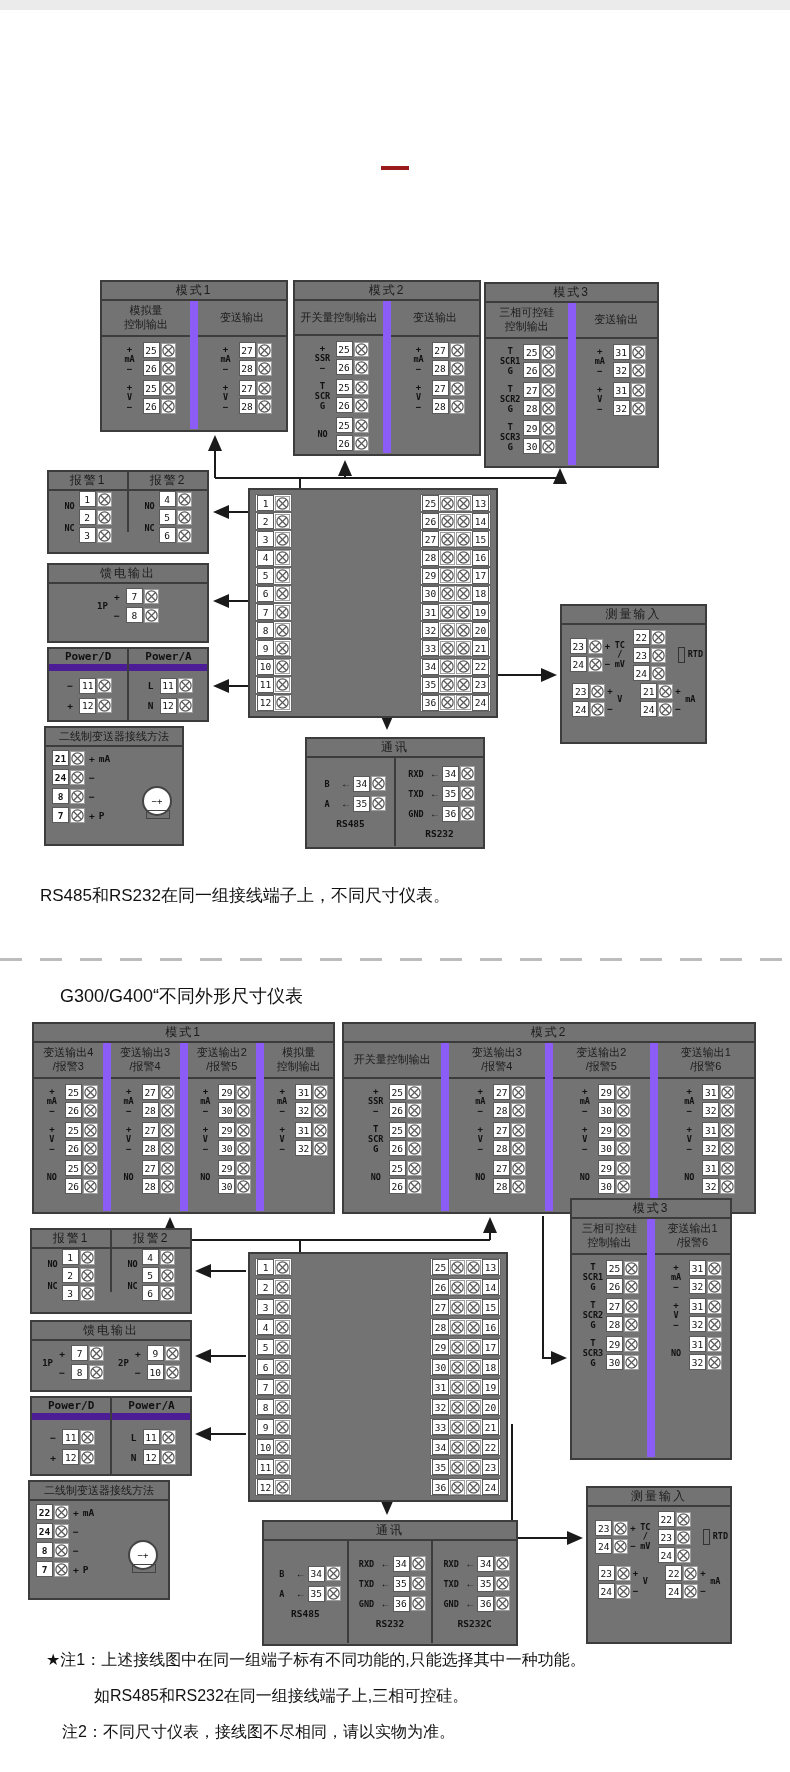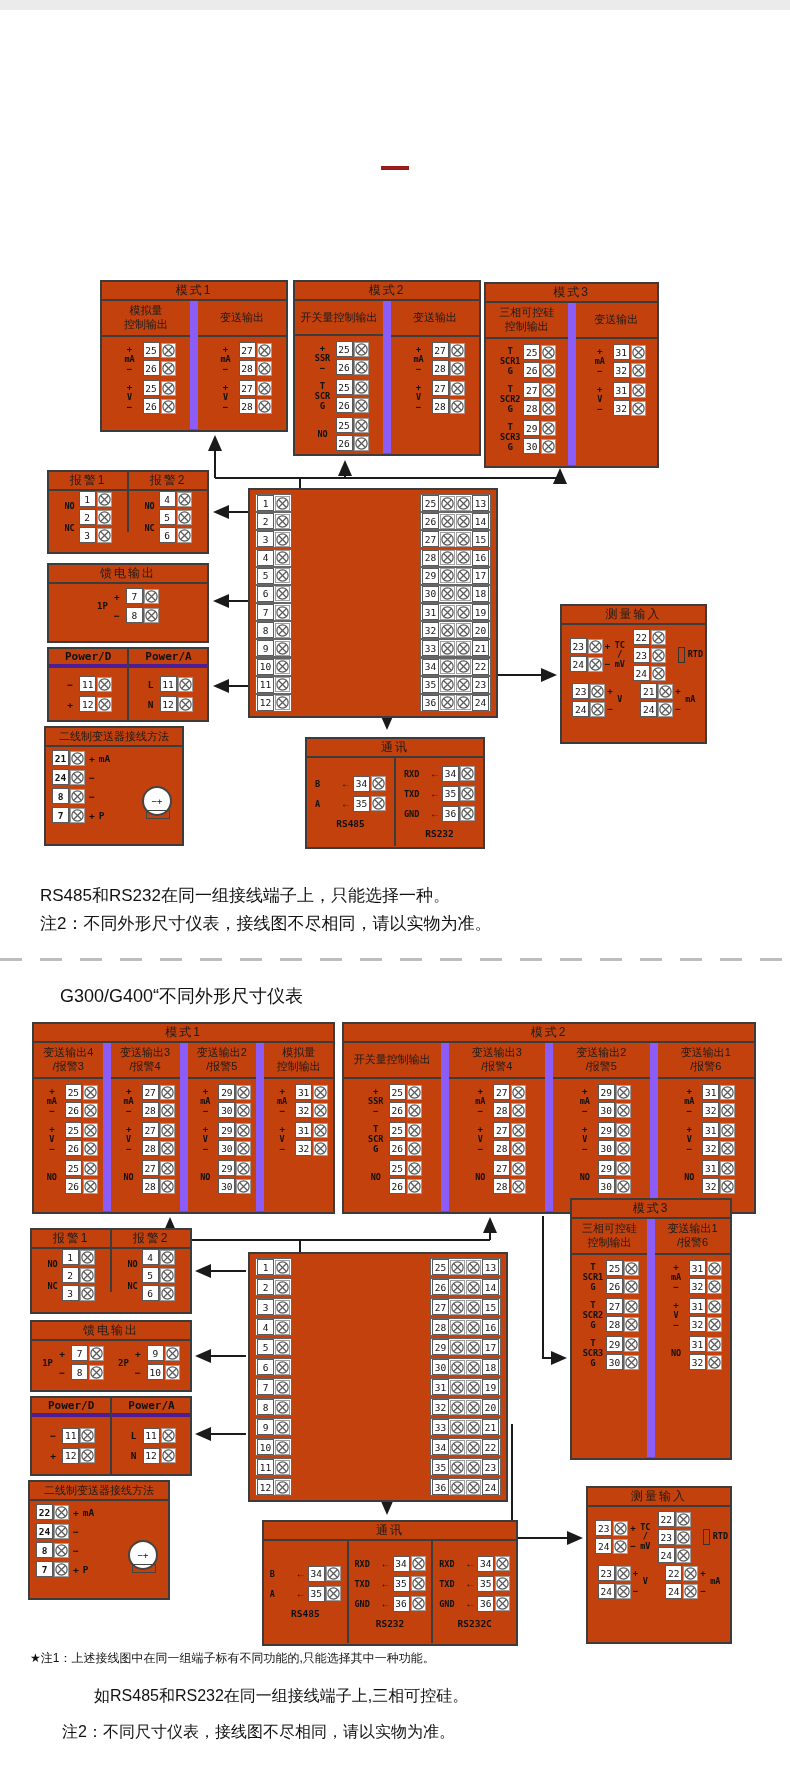--- a/index.html
+++ b/index.html
@@ -7,21 +7,21 @@
           font-family:"Liberation Sans","DejaVu Sans",sans-serif;overflow:hidden;}
   .topbar{position:absolute;left:0;top:0;width:790px;height:10px;background:#ebebeb;}
   .page-title{position:absolute;left:0;top:22px;width:790px;text-align:center;
               font-size:64px;font-weight:900;color:#2d2d2d;letter-spacing:4px;}
   .accent-dash{position:absolute;top:166px;left:381px;width:28px;height:4px;background:#9b1b1b;}
   .sec-head{position:absolute;font-size:17px;color:#111;}
   .notes-line{position:absolute;font-size:17px;color:#111;white-space:nowrap;}
   .divider{position:absolute;left:0;top:958px;width:790px;height:3px;
            background:repeating-linear-gradient(90deg,#bdbdbd 0 22px,transparent 22px 40px);}
   
-  .dbox{position:absolute;border:2px solid #3c3c3c;background:#c2410c;box-sizing:border-box;overflow:hidden;}
+  .dbox{position:absolute;border:2px solid #3c3c3c;background:#737373;box-sizing:border-box;overflow:hidden;}
   .btitle{border-bottom:2px solid #3c3c3c;text-align:center;font-size:12px;color:#1c1c1c;
           padding:1px 0;letter-spacing:2px;line-height:15px;}
   .mcols{display:flex;height:calc(100% - 20px);}
   .mcol{flex:1;display:flex;flex-direction:column;border-left:8px solid #8b5cf6;min-width:0;}
   .mcol:first-child{border-left:none;}
   .mhead{height:34px;display:flex;align-items:center;justify-content:center;text-align:center;
          font-size:11px;line-height:1.25;color:#1c1c1c;white-space:pre-line;border-bottom:2px solid #3c3c3c;}
   .mbody{flex:1;display:flex;flex-direction:column;align-items:center;padding-top:3px;}
   .wgroup{display:flex;align-items:center;margin:2px 0;}
   .wlabel{width:26px;display:flex;flex-direction:column;align-items:center;color:#111;
@@ -46,21 +46,21 @@
   .fbody{display:flex;justify-content:center;gap:14px;padding-top:4px;}
   .fgroup{display:flex;align-items:center;gap:3px;}
   .fglabel{font-size:9px;font-family:"DejaVu Sans Mono",monospace;font-weight:bold;color:#111;}
   .frows{display:flex;flex-direction:column;gap:3px;}
   .frow{display:flex;align-items:center;gap:3px;}
   .fsign{width:12px;text-align:center;font-size:9.5px;font-family:"DejaVu Sans Mono",monospace;
          font-weight:bold;color:#111;}
   .pcols{display:flex;height:calc(100% - 0px);}
   .pcol{flex:1;display:flex;flex-direction:column;border-left:2px solid #3c3c3c;}
   .pcol:first-child{border-left:none;}
-  .ptitle{border-bottom:4px solid #4c1d95;text-align:center;font-size:11px;
+  .ptitle{border-bottom:7px solid #4c1d95;text-align:center;font-size:11px;
           font-family:"DejaVu Sans Mono",monospace;font-weight:bold;padding:1px 16px;color:#111;}
   .pbody{flex:1;display:flex;flex-direction:column;justify-content:center;align-items:center;gap:4px;}
   
   .twrows{padding:3px 0 0 6px;display:flex;flex-direction:column;gap:3px;}
   .twrow{display:flex;align-items:center;gap:4px;font-family:"DejaVu Sans Mono",monospace;
          font-size:9.5px;font-weight:bold;color:#111;}
   .transmitter{position:absolute;right:10px;top:58px;width:26px;height:26px;border:2px solid #444;
                border-radius:50%;display:flex;align-items:center;justify-content:center;
                font-size:9px;font-family:"DejaVu Sans Mono",monospace;color:#111;background:#fff;}
   .transbase{position:absolute;right:12px;top:82px;width:22px;height:7px;border:1.5px solid #444;}
@@ -68,21 +68,21 @@
   .strip{position:absolute;top:4px;bottom:4px;display:flex;flex-direction:column;justify-content:space-between;}
   .strip.left{left:5px;}
   .strip.right{right:5px;}
   .srow{display:flex;align-items:center;border:1px solid #666;background:#fff;padding:0 1px;gap:1px;}
   
   .ccols{display:flex;height:calc(100% - 20px);}
   .ccol{flex:1;display:flex;flex-direction:column;justify-content:center;align-items:center;
         border-left:2px solid #3c3c3c;gap:4px;padding:2px 0;}
   .ccol:first-child{border-left:none;}
   .crow{display:flex;align-items:center;gap:2px;}
-  .clbl{min-width:24px;text-align:left;font-size:8.5px;font-family:"DejaVu Sans Mono",monospace;
+  .clbl{min-width:24px;text-align:center;font-size:8.5px;font-family:"DejaVu Sans Mono",monospace;
         font-weight:bold;color:#111;}
   .carrow{font-size:10px;color:#111;line-height:10px;}
   .cname{font-size:9.5px;font-family:"DejaVu Sans Mono",monospace;font-weight:bold;color:#111;margin-top:2px;}
   
   .mgrid{display:grid;grid-template-columns:1fr 1fr;gap:2px 2px;padding:4px 2px;}
   .mgroup{display:flex;align-items:center;justify-content:center;gap:2px;}
   .mterms{display:flex;flex-direction:column;gap:2px;}
   .mtrow{display:flex;align-items:center;gap:2px;}
   .msign{font-size:9px;font-family:"DejaVu Sans Mono",monospace;font-weight:bold;width:8px;color:#111;}
   .mlabel{font-size:8.5px;font-family:"DejaVu Sans Mono",monospace;font-weight:bold;color:#111;
@@ -91,28 +91,27 @@
   svg.wires{position:absolute;left:0;top:0;pointer-events:none;}
 </style>
 </head>
 <body>
 
 <div class="canvas" id="canvas">
   <div class="topbar"></div>
   <div class="accent-dash"></div>
 
 
-  <div class="notes-line" style="left:40px;top:884px;">RS485和RS232在同一组接线端子上，只能选择一种。</div>
-  <div class="notes-line" style="left:40px;top:912px;">注2：不同外形尺寸仪表，接线图不尽相同，请以实物为准。</div>
+  <div class="notes-line" style="left:40px;top:884px;">RS485和RS232在同一组接线端子上，不同尺寸仪表。</div>
 
   <div class="divider"></div>
 
   <div class="sec-head" style="left:60px;top:984px;font-size:18px;">G300/G400“不同外形尺寸仪表</div>
 
-  <div class="notes-line" style="left:30px;top:1650px;font-size:12px;">★注1：上述接线图中在同一组端子标有不同功能的,只能选择其中一种功能。</div>
+  <div class="notes-line" style="left:46px;top:1650px;font-size:16px;">★注1：上述接线图中在同一组端子标有不同功能的,只能选择其中一种功能。</div>
   <div class="notes-line" style="left:94px;top:1686px;font-size:16px;">如RS485和RS232在同一组接线端子上,三相可控硅。</div>
   <div class="notes-line" style="left:62px;top:1722px;font-size:16px;">注2：不同尺寸仪表，接线图不尽相同，请以实物为准。</div>
 
   <svg class="wires" width="790" height="1772">
     <defs>
       <marker id="ah" markerWidth="9" markerHeight="8" refX="6.5" refY="3.5" orient="auto">
         <path d="M0,0 L8,3.5 L0,7 z" fill="#1a1a1a"></path>
       </marker>
     </defs>
     <g stroke="#1a1a1a" stroke-width="2" fill="none">

